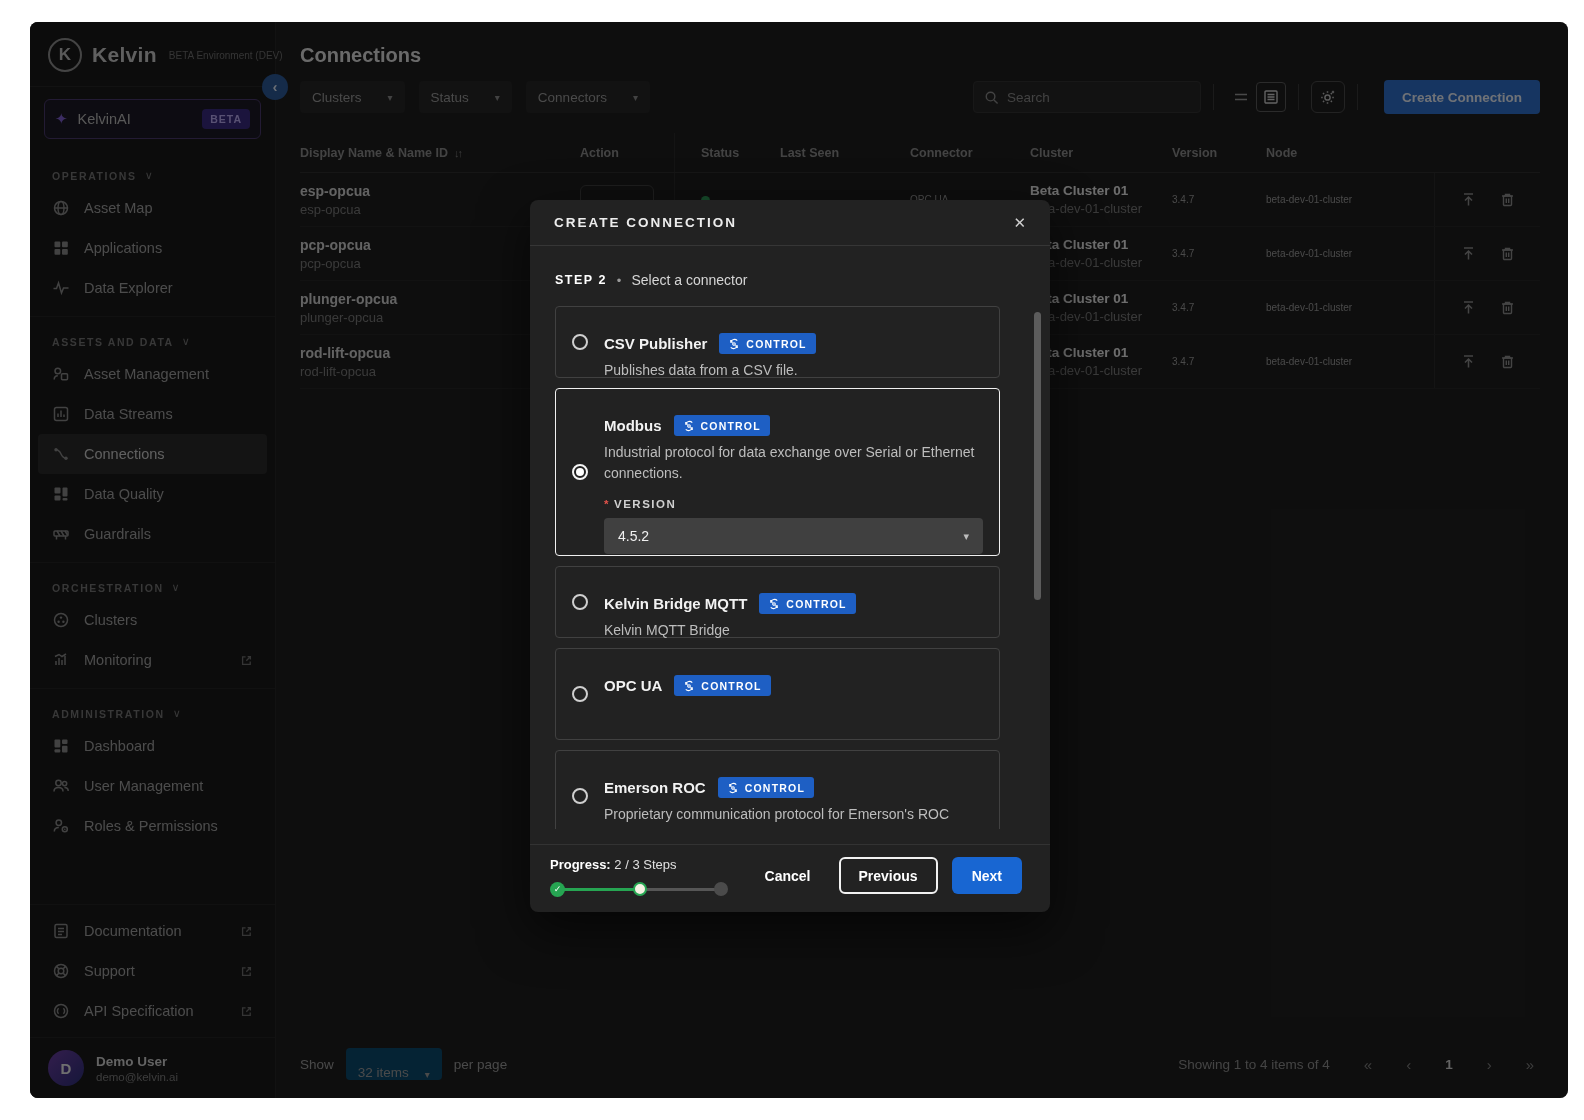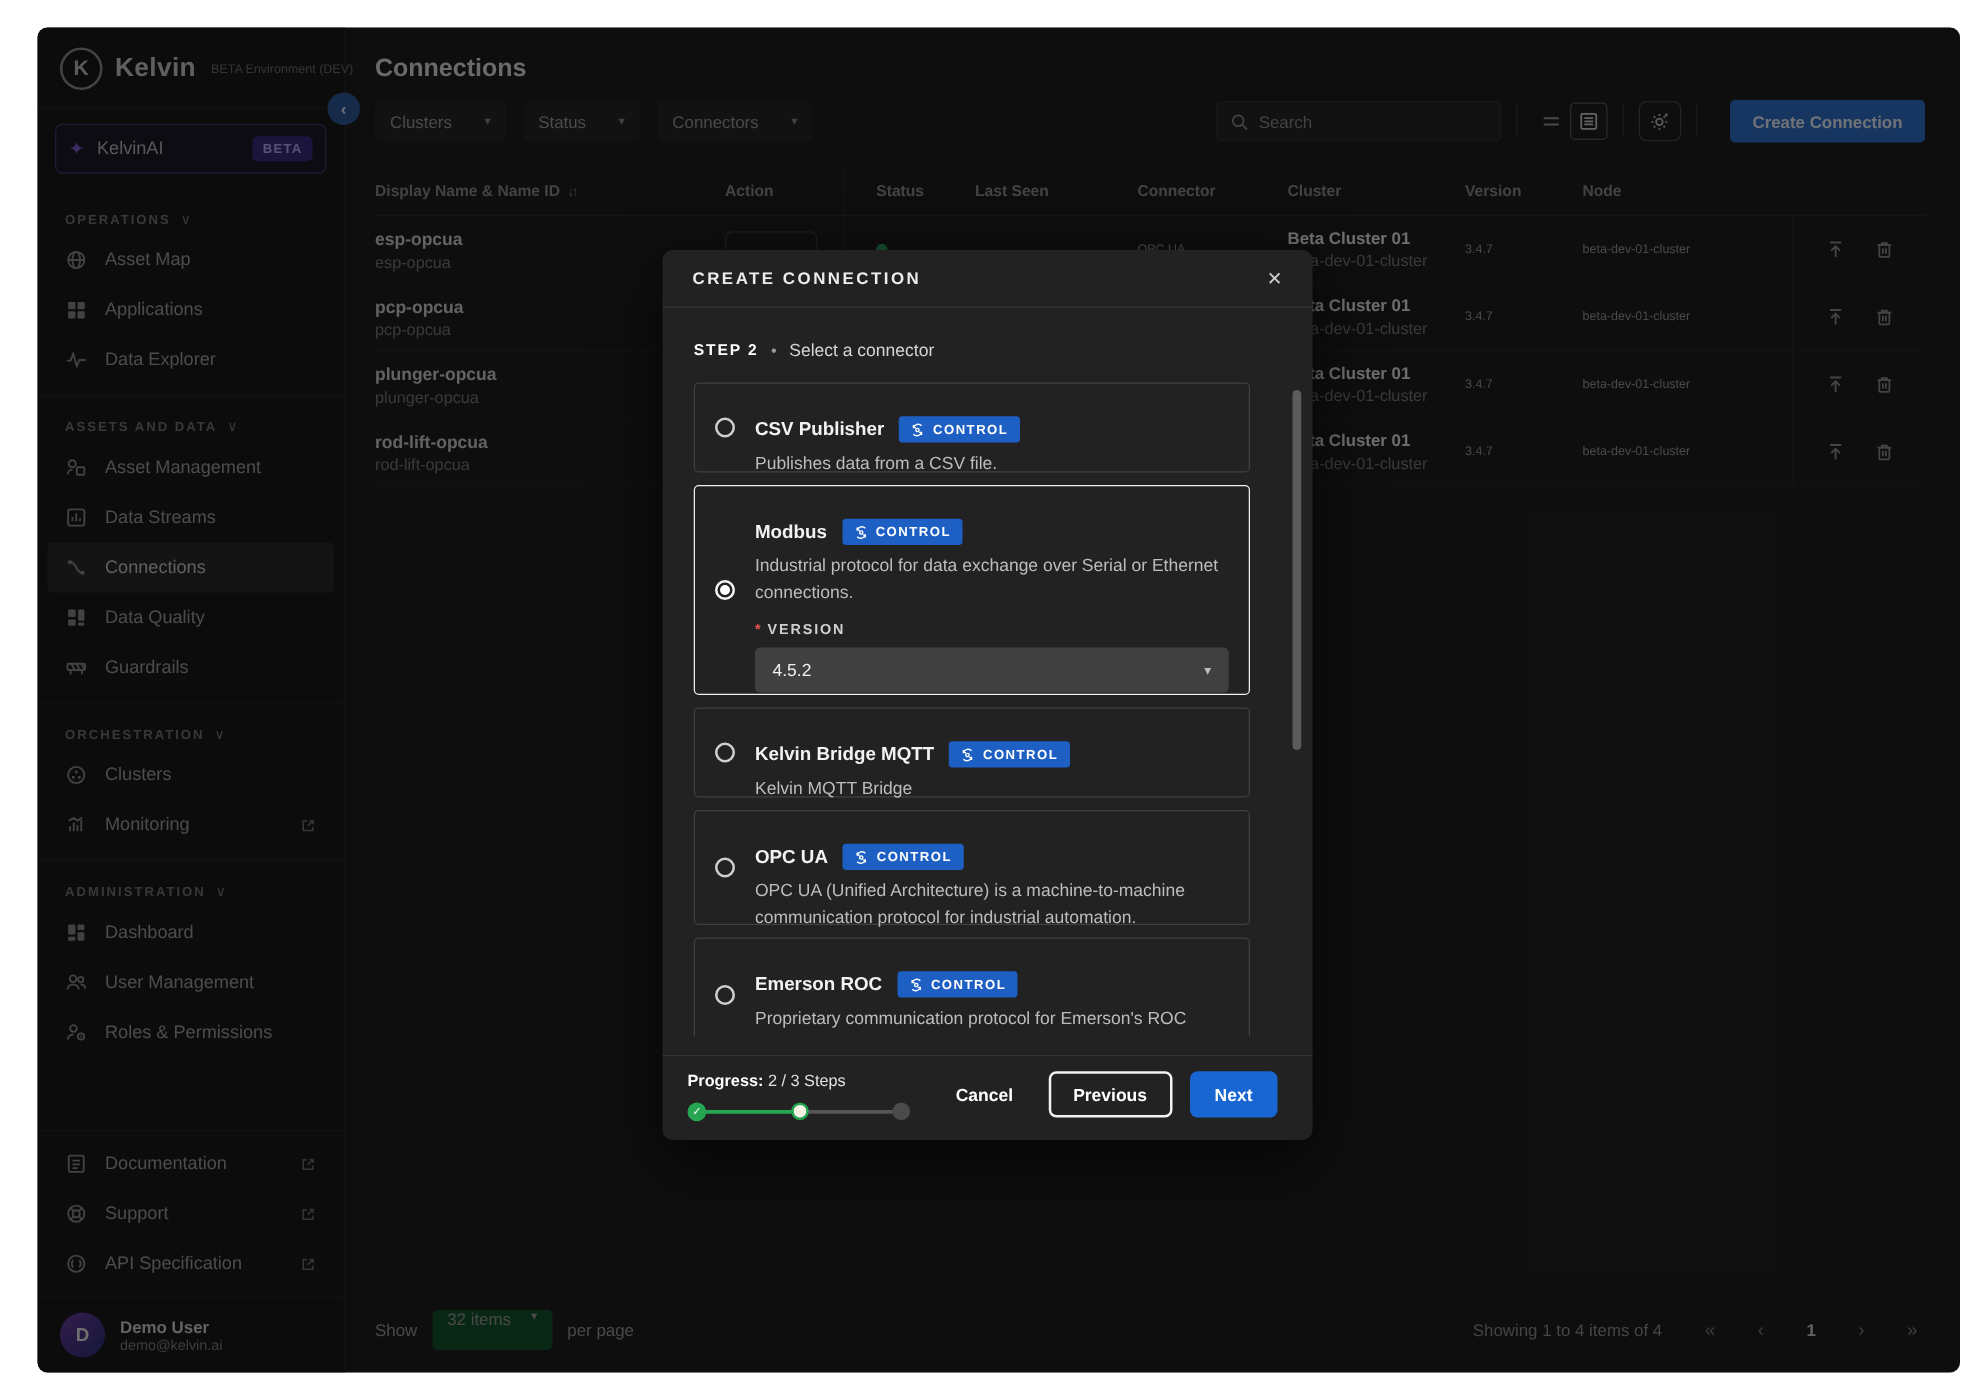--- a/index.html
+++ b/index.html
@@ -59,21 +59,21 @@
   .nm { font-size:14px; font-weight:700; color:#cfcfcf; }
   .sub { font-size:13px; color:#7a7a7a; margin-top:3px; }
   .cl-nm { font-size:13.5px; font-weight:700; color:#e4e4e4; }
   .dim-txt { font-size:10px; color:#9a9a9a; }
   .sort-ic { font-size:11px; color:#7a7a7a; margin-left:6px; letter-spacing:-2px; }
   .act-btn { width:74px; height:30px; border:1px solid #3f3f3f; border-radius:6px; background:transparent; cursor:pointer; }
   .dot { width:9px; height:9px; border-radius:50%; background:#2f9e5a; display:inline-block; margin-right:8px; }
   .rowico { width:17px; height:17px; cursor:pointer; }
 
   .bottom-bar { position:absolute; left:24px; right:34px; bottom:16px; height:36px; display:flex; align-items:center; font-size:13.5px; color:#9a9a9a; }
-  .pp-select { background:#14532d; border-radius:4px; height:32px; display:flex; align-items:flex-start; gap:16px; padding:0 12px; margin:0 12px; color:#9b9b9b; cursor:pointer; }
+  .pp-select { background:#0c4a6e; border-radius:4px; height:32px; display:flex; align-items:flex-end; gap:16px; padding:0 12px; margin:0 12px; color:#9b9b9b; cursor:pointer; }
   .pager { margin-left:auto; display:flex; align-items:center; gap:34px; color:#8f8f8f; }
   .pg-arrow { font-size:15px; color:#7f7f7f; cursor:pointer; }
   .pg-num { color:#cfcfcf; font-weight:600; cursor:pointer; }
 
   
   .overlay { position:absolute; inset:0; background:rgba(0,0,0,0.52); z-index:40; }
   .modal { position:absolute; left:500px; top:178px; width:520px; height:712px; background:#222222; border-radius:8px; box-shadow:0 18px 50px rgba(0,0,0,.6); z-index:50; display:flex; flex-direction:column; }
   .m-head { height:46px; display:flex; align-items:center; justify-content:space-between; padding:0 24px; border-bottom:1px solid #363636; }
   .m-title { font-size:13.5px; font-weight:600; letter-spacing:2px; color:#ededed; }
   .m-close { font-size:15px; color:#cfcfcf; cursor:pointer; }
@@ -645,21 +645,20 @@
           <span class="card-ttl">OPC UA</span>
           <span class="ctl-badge">
               <svg width="12" height="12" viewBox="0 0 14 14" fill="none" stroke="currentColor" stroke-width="1.3">
                 <path d="M10.8 3A4.6 4.6 0 0 0 3.2 4.6M3.2 2.4v2.4h2.4"></path>
                 <path d="M3.2 11a4.6 4.6 0 0 0 7.6-1.6M10.8 11.6V9.2H8.4"></path>
                 <circle cx="7" cy="7" r="1.5"></circle>
               </svg>
               <span>CONTROL</span>
             </span>
         </div>
-        <div class="card-desc">OPC UA (Unified Architecture) is a machine-to-machine communication protocol for industrial automation.</div>
       </div>
 
       <div class="card" style="height:92px;">
         <span class="radio"></span>
         <div class="card-top">
           <span class="card-ttl">Emerson ROC</span>
           <span class="ctl-badge">
               <svg width="12" height="12" viewBox="0 0 14 14" fill="none" stroke="currentColor" stroke-width="1.3">
                 <path d="M10.8 3A4.6 4.6 0 0 0 3.2 4.6M3.2 2.4v2.4h2.4"></path>
                 <path d="M3.2 11a4.6 4.6 0 0 0 7.6-1.6M10.8 11.6V9.2H8.4"></path>

